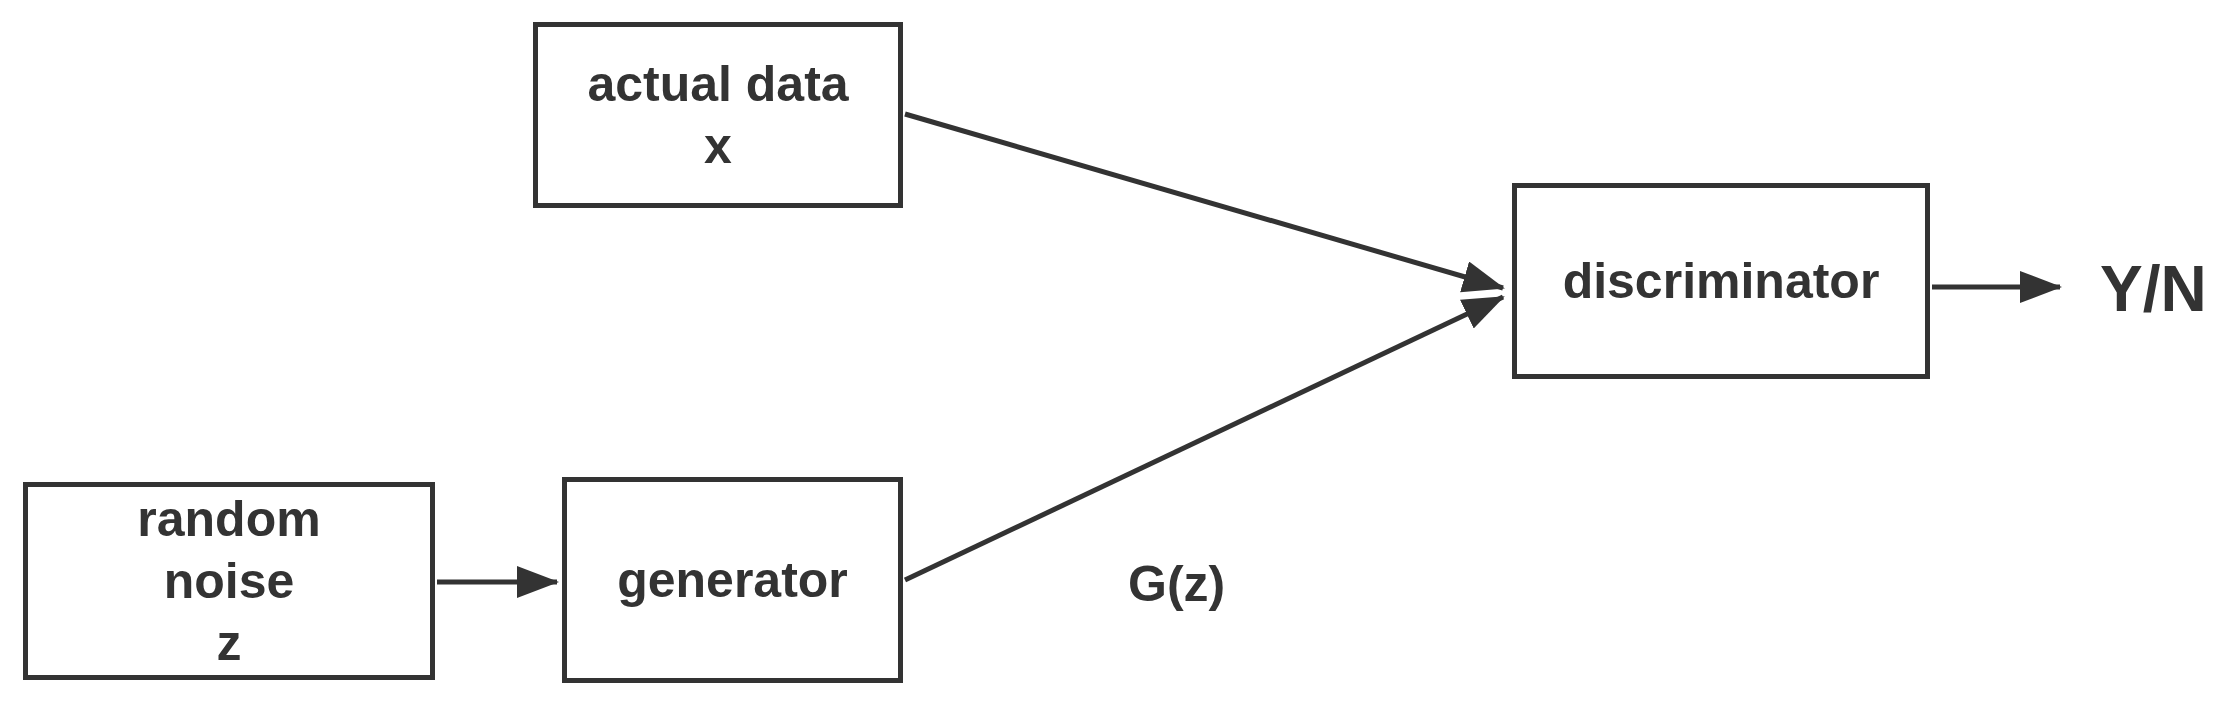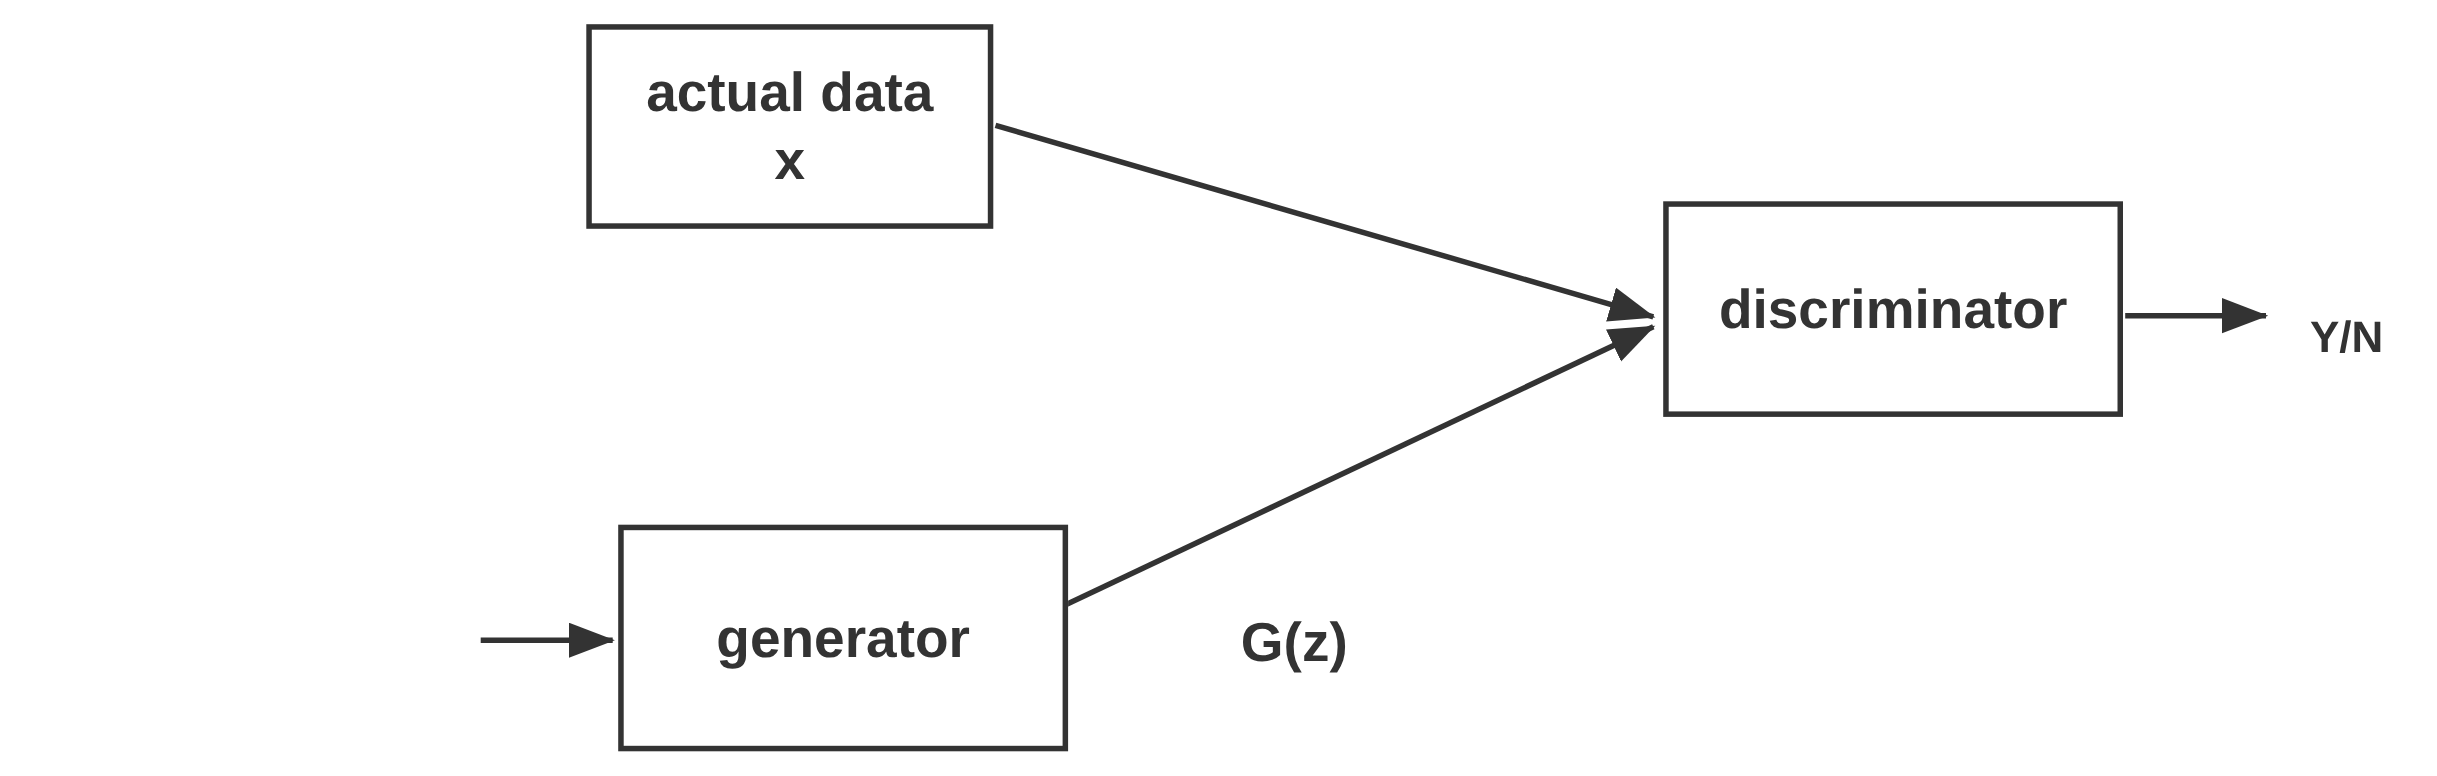--- a/index.html
+++ b/index.html
@@ -26,30 +26,30 @@
     justify-content: center;
     text-align: right;
     color: #333333;
     font-weight: bold;
     font-size: 50px;
     line-height: 62px;
     white-space: nowrap;
   }
   #node-actual-data   { left: 533px;  top: 22px;  width: 370px; height: 186px; }
   #node-random-noise  { left: 23px;   top: 482px; width: 412px; height: 198px; }
-  #node-generator     { left: 562px;  top: 477px; width: 409px; height: 206px; }
+  #node-generator     { left: 562px;  top: 477px; width: 341px; height: 206px; }
   #node-discriminator { left: 1512px; top: 183px; width: 418px; height: 196px; }
   .edge-label {
     position: absolute;
     color: #333333;
     font-weight: bold;
     white-space: nowrap;
   }
   #label-gz { left: 1128px; top: 512px; font-size: 50px; line-height: 56px; margin-top: 44px; }
-  #label-yn { left: 2100px; top: 276px; font-size: 40px; line-height: 62px; }
+  #label-yn { left: 2100px; top: 258px; font-size: 64px; line-height: 62px; }
   #arrows-layer {
     position: absolute;
     left: 0; top: 0;
     width: 2215px;
     height: 705px;
   }
   #arrows-layer line {
     stroke: #333333;
     stroke-width: 5;
   }
@@ -69,20 +69,25 @@
     <line x1="905" y1="114" x2="1503" y2="288" marker-end="url(#ah)"></line>
     <line x1="905" y1="580" x2="1503" y2="297" marker-end="url(#ah)"></line>
     <line x1="1932" y1="287" x2="2060" y2="287" marker-end="url(#ah)"></line>
   </svg>
 
   <div class="node" id="node-actual-data">
     <span>actual data</span>
     <span>x</span>
   </div>
 
+  <div class="node" id="node-random-noise">
+    <span>random</span>
+    <span>noise</span>
+    <span>z</span>
+  </div>
 
   <div class="node" id="node-generator">
     <span>generator</span>
   </div>
 
   <div class="node" id="node-discriminator">
     <span>discriminator</span>
   </div>
 
   <div class="edge-label" id="label-gz">G(z)</div>

